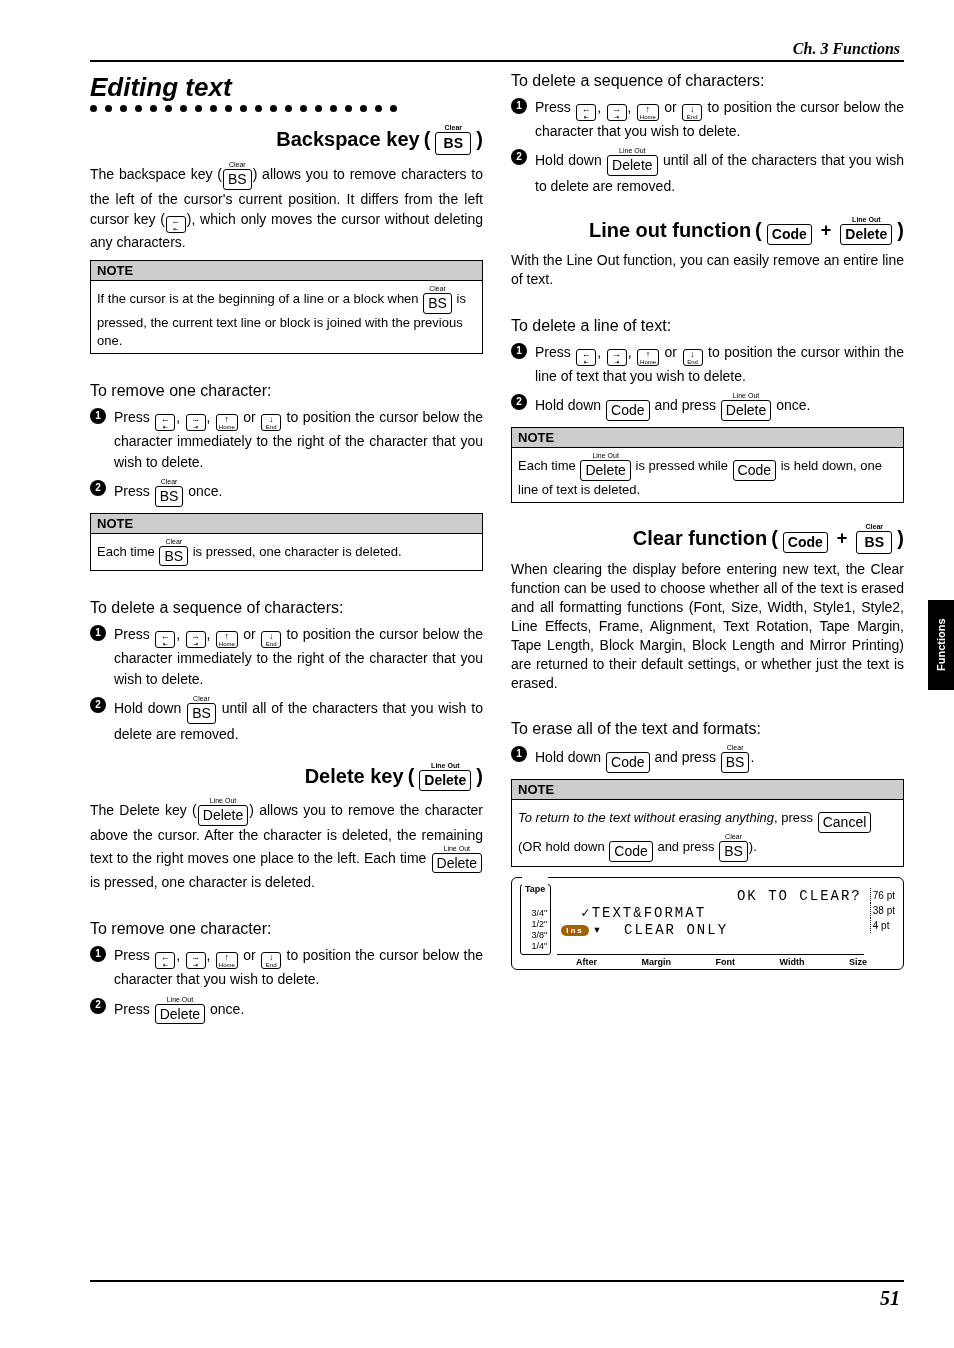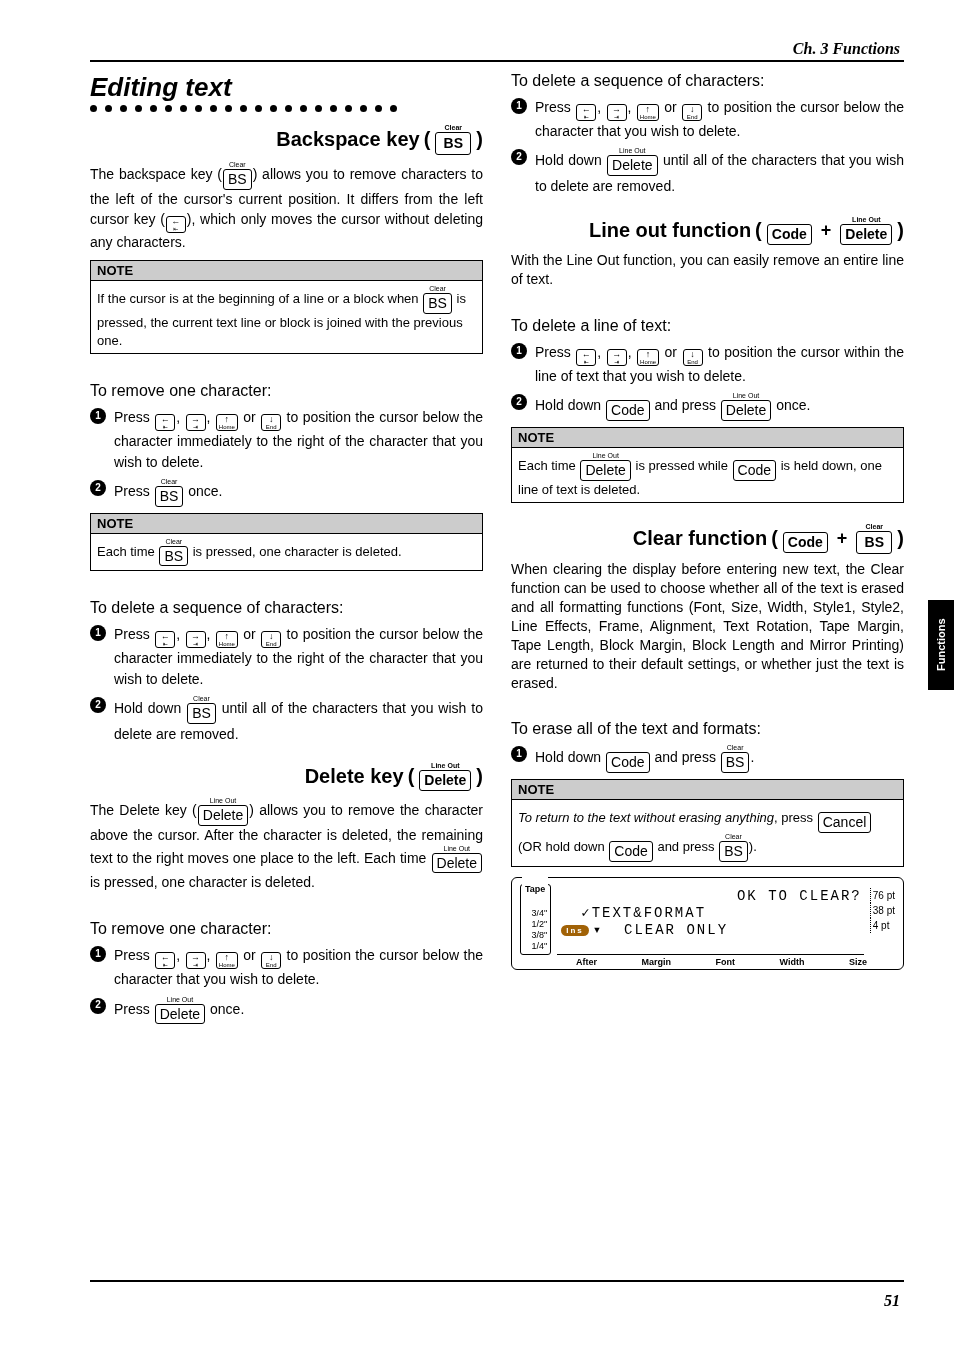--- a/index.html
+++ b/index.html
@@ -154,21 +154,21 @@
     display: flex;
     align-items: center;
     justify-content: center;
   }
   .page-num {
     position: absolute;
     bottom: 38px;
     right: 54px;
     font-style: italic;
     font-weight: bold;
-    font-size: 16px;
+    font-size: 20px;
     font-family: "Times New Roman", serif;
   }
   .footer-rule {
     position: absolute;
     bottom: 66px;
     left: 90px;
     right: 50px;
     border-top: 2px solid #000;
   }
   .lcd-box {

